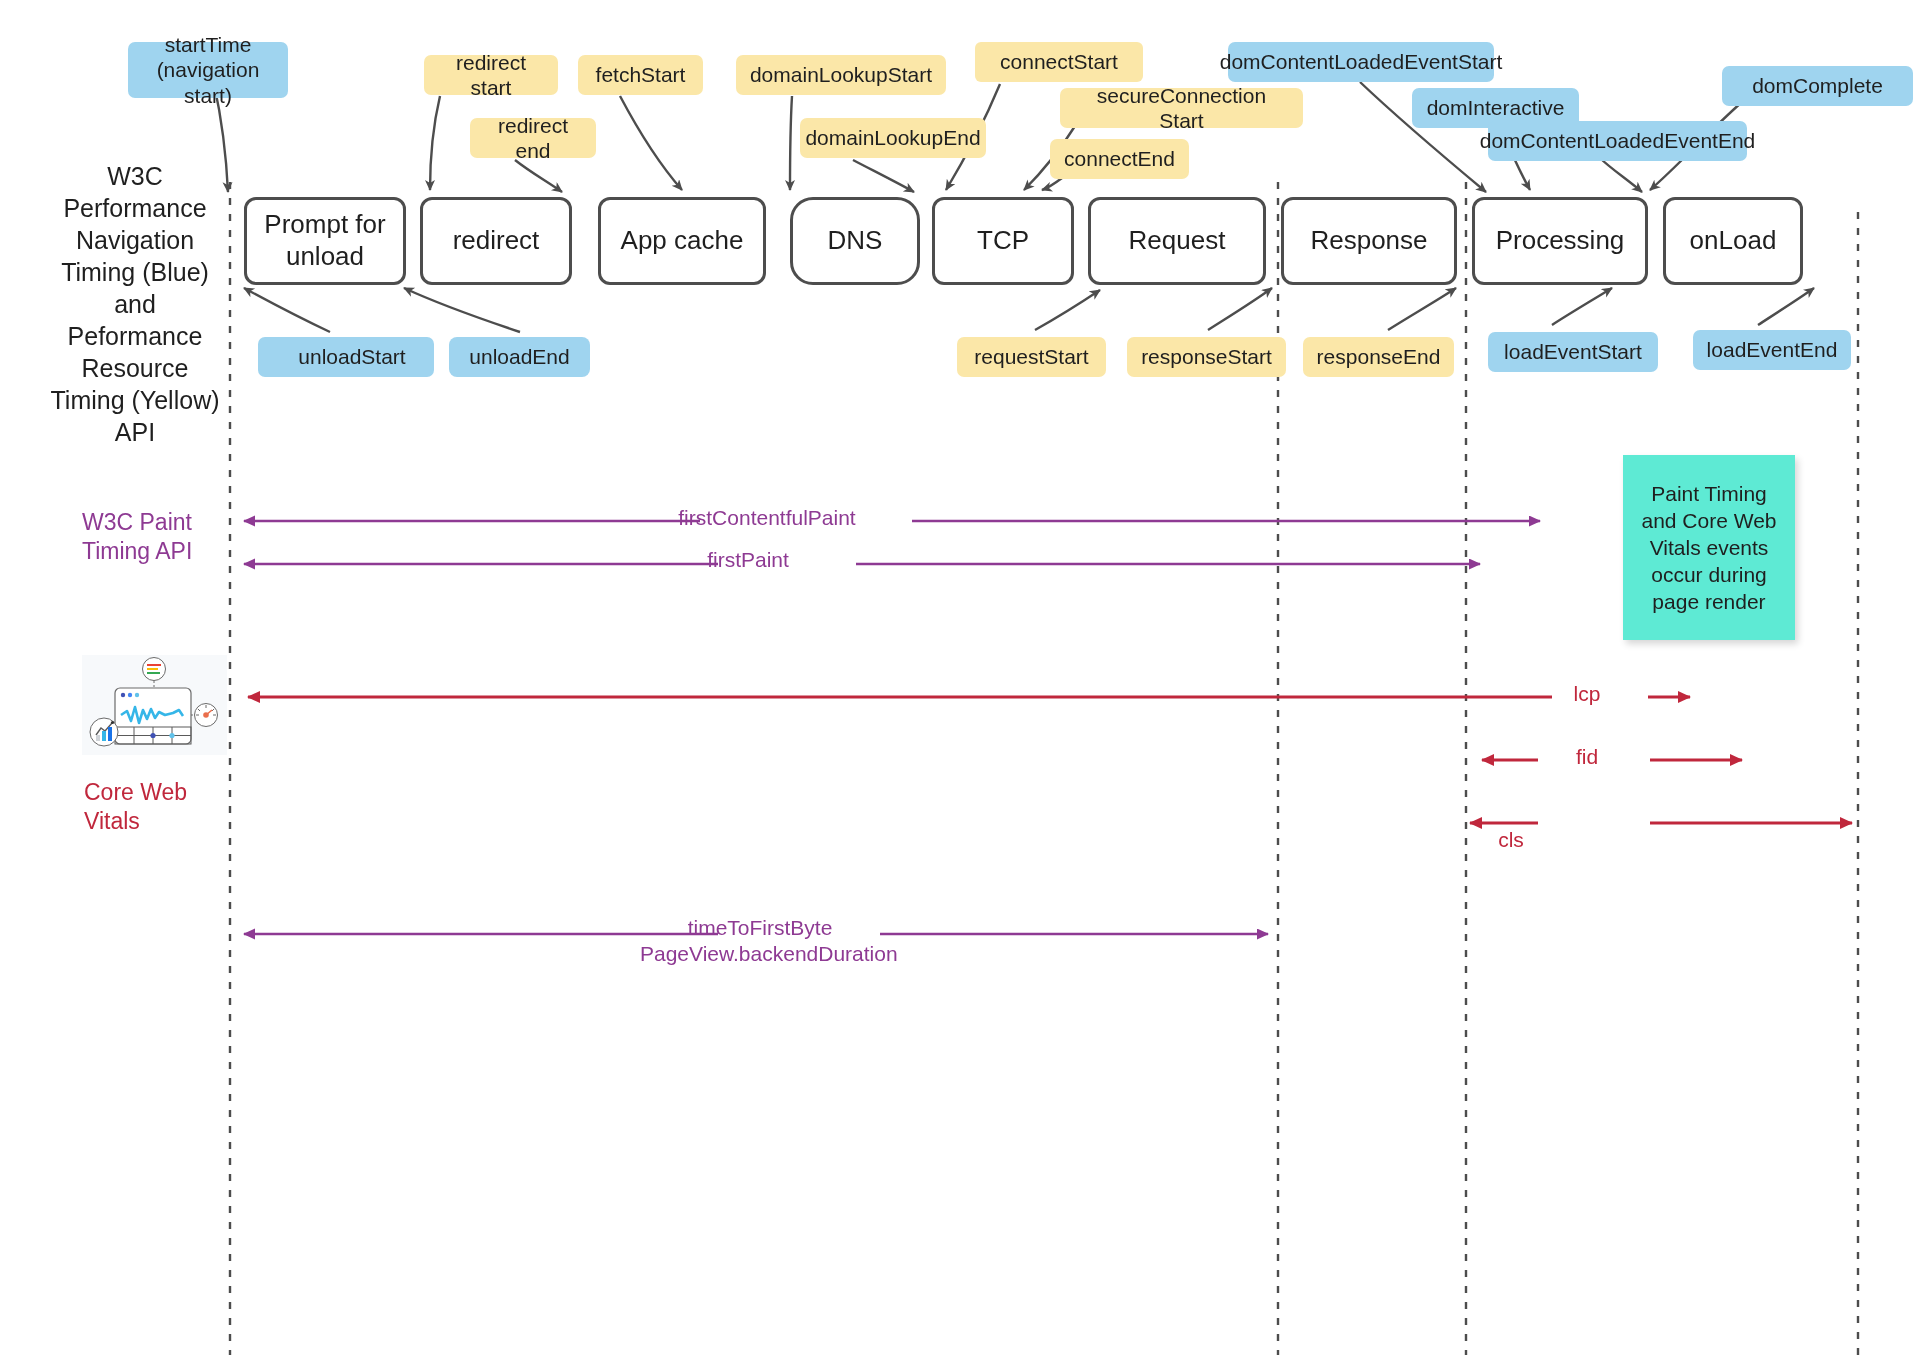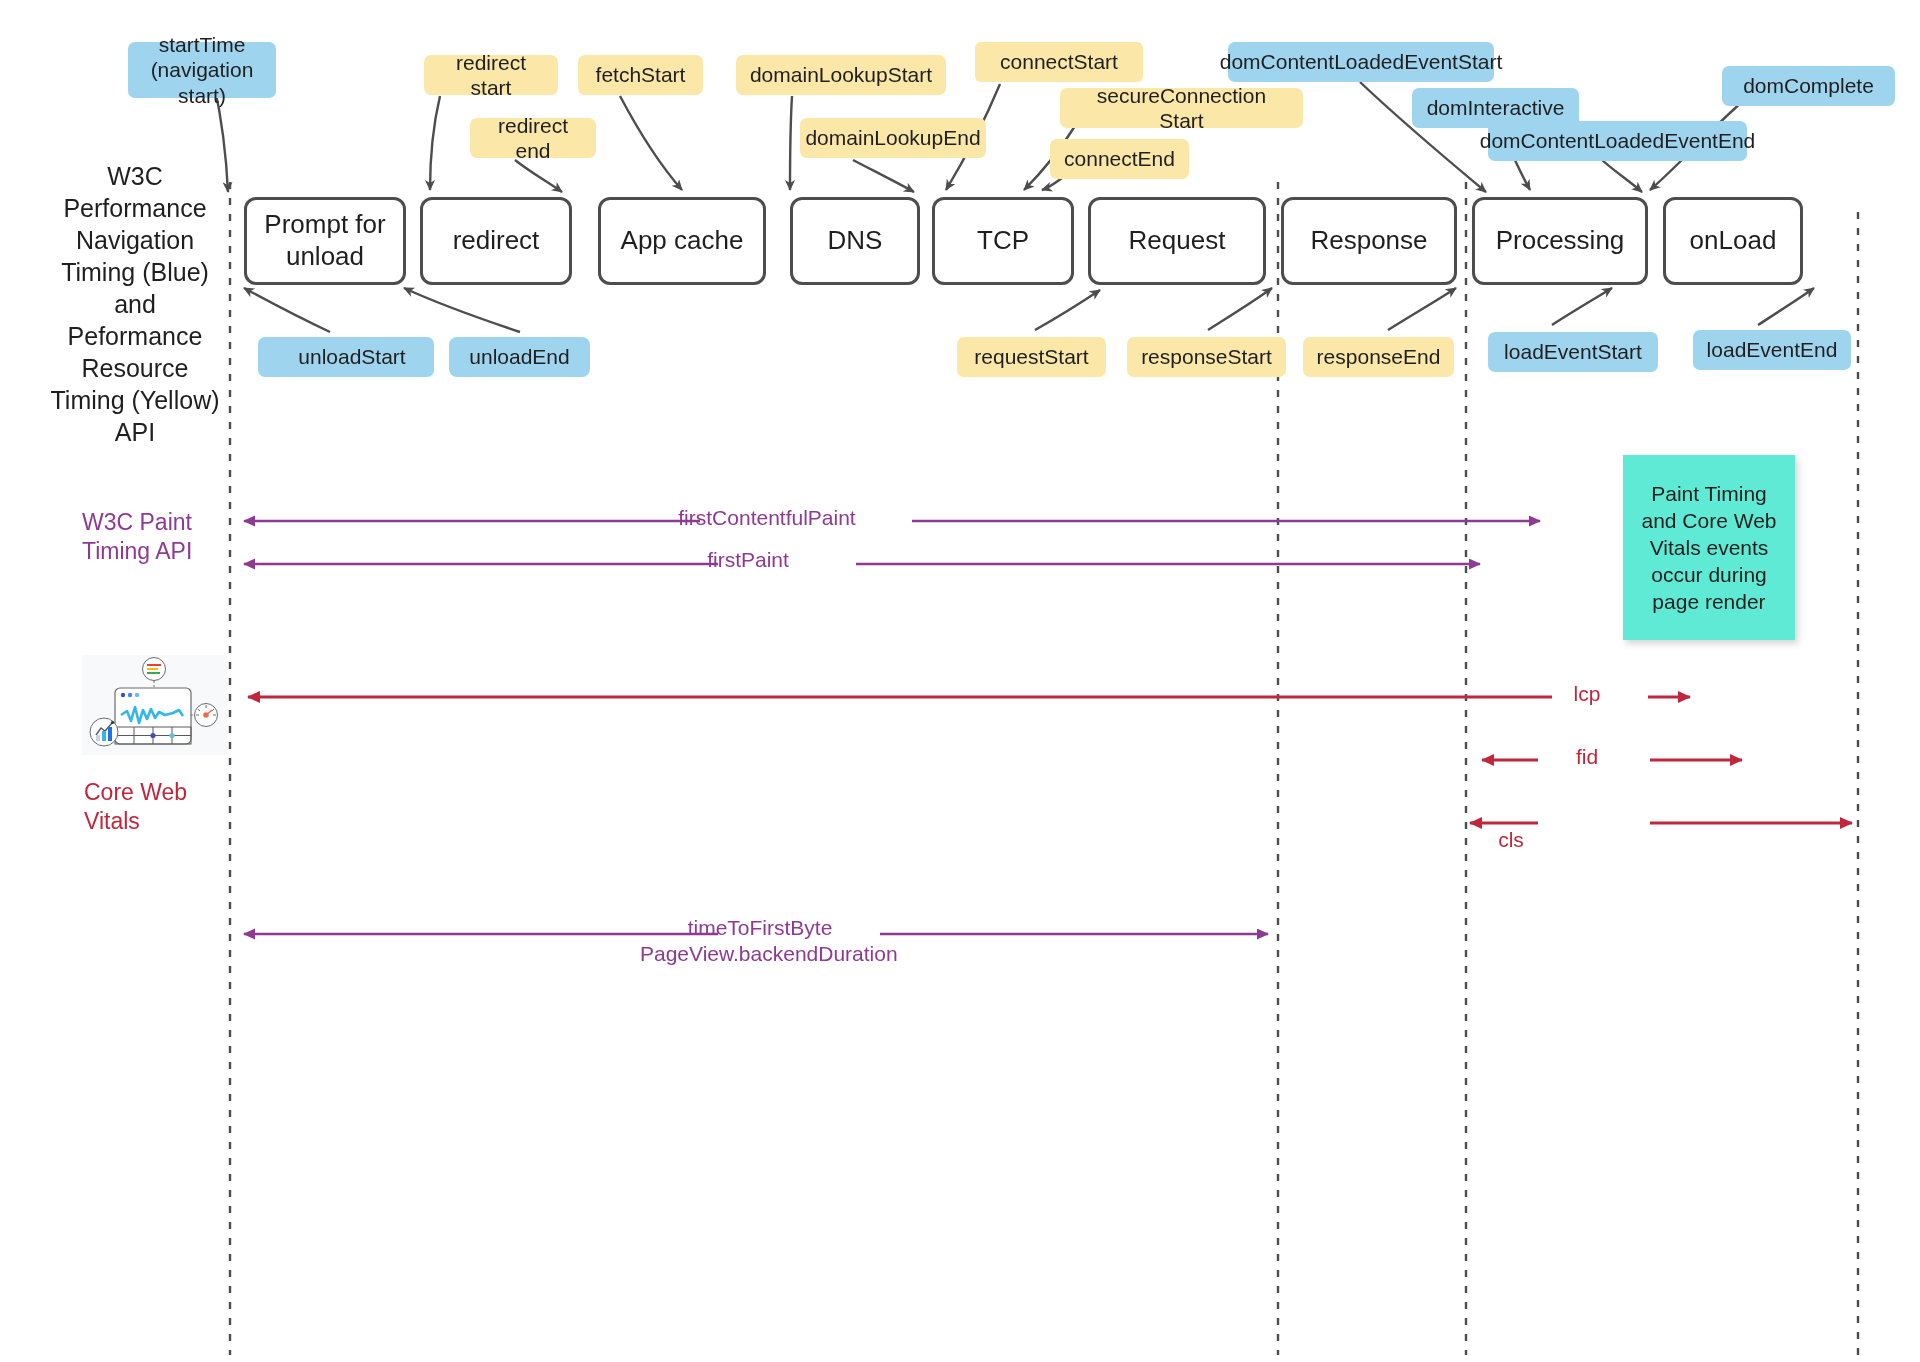--- a/index.html
+++ b/index.html
@@ -266,43 +266,43 @@
       <rect x="20" y="76" width="4" height="10" fill="#35b6e8"></rect>
       <rect x="26" y="72" width="4" height="14" fill="#1a73e8"></rect>
     </svg>
   </div>
 
   <div id="phase-boxes">
       <div class="phase-box" style="left: 244px; width: 162px;">Prompt for
 unload</div>
       <div class="phase-box" style="left: 420px; width: 152px;">redirect</div>
       <div class="phase-box" style="left: 598px; width: 168px;">App cache</div>
-      <div class="phase-box" style="left: 790px; width: 130px;">DNS</div>
+      <div class="phase-box" style="left: 790px; width: 130px; border-radius: 23px;">DNS</div>
       <div class="phase-box" style="left: 932px; width: 142px;">TCP</div>
       <div class="phase-box" style="left: 1088px; width: 178px;">Request</div>
       <div class="phase-box" style="left: 1281px; width: 176px;">Response</div>
       <div class="phase-box" style="left: 1472px; width: 176px;">Processing</div>
       <div class="phase-box" style="left: 1663px; width: 140px;">onLoad</div>
     </div>
 
   <div id="pills-above">
-      <div class="pill blue tall" style="left: 128px; top: 42px; width: 148px;">startTime
+      <div class="pill blue tall" style="left: 128px; top: 42px; width: 160px;">startTime
 (navigation start)</div>
       <div class="pill yellow" style="left: 424px; top: 55px; width: 134px;">redirect start</div>
       <div class="pill yellow" style="left: 470px; top: 118px; width: 126px;">redirect end</div>
       <div class="pill yellow" style="left: 578px; top: 55px; width: 125px;">fetchStart</div>
       <div class="pill yellow" style="left: 736px; top: 55px; width: 210px;">domainLookupStart</div>
       <div class="pill yellow" style="left: 800px; top: 118px; width: 186px;">domainLookupEnd</div>
       <div class="pill yellow" style="left: 975px; top: 42px; width: 168px; border-radius: 6px;">connectStart</div>
       <div class="pill yellow" style="left: 1060px; top: 88px; width: 243px;">secureConnection Start</div>
       <div class="pill yellow" style="left: 1050px; top: 139px; width: 139px;">connectEnd</div>
       <div class="pill blue" style="left: 1228px; top: 42px; width: 266px;">domContentLoadedEventStart</div>
       <div class="pill blue" style="left: 1412px; top: 88px; width: 167px;">domInteractive</div>
       <div class="pill blue" style="left: 1488px; top: 121px; width: 259px;">domContentLoadedEventEnd</div>
-      <div class="pill blue" style="left: 1722px; top: 66px; width: 173px;">domComplete</div>
+      <div class="pill blue" style="left: 1722px; top: 66px; width: 191px;">domComplete</div>
     </div>
   <div id="pills-below">
       <div class="pill blue" style="left: 258px; top: 337px; width: 176px; padding-left: 24px;">unloadStart</div>
       <div class="pill blue" style="left: 449px; top: 337px; width: 141px; border-radius: 8px;">unloadEnd</div>
       <div class="pill yellow" style="left: 957px; top: 337px; width: 149px;">requestStart</div>
       <div class="pill yellow" style="left: 1127px; top: 337px; width: 159px; text-align: right;">responseStart</div>
       <div class="pill yellow" style="left: 1303px; top: 337px; width: 151px;">responseEnd</div>
       <div class="pill blue" style="left: 1488px; top: 332px; width: 170px;">loadEventStart</div>
       <div class="pill blue" style="left: 1693px; top: 330px; width: 158px;">loadEventEnd</div>
     </div>

